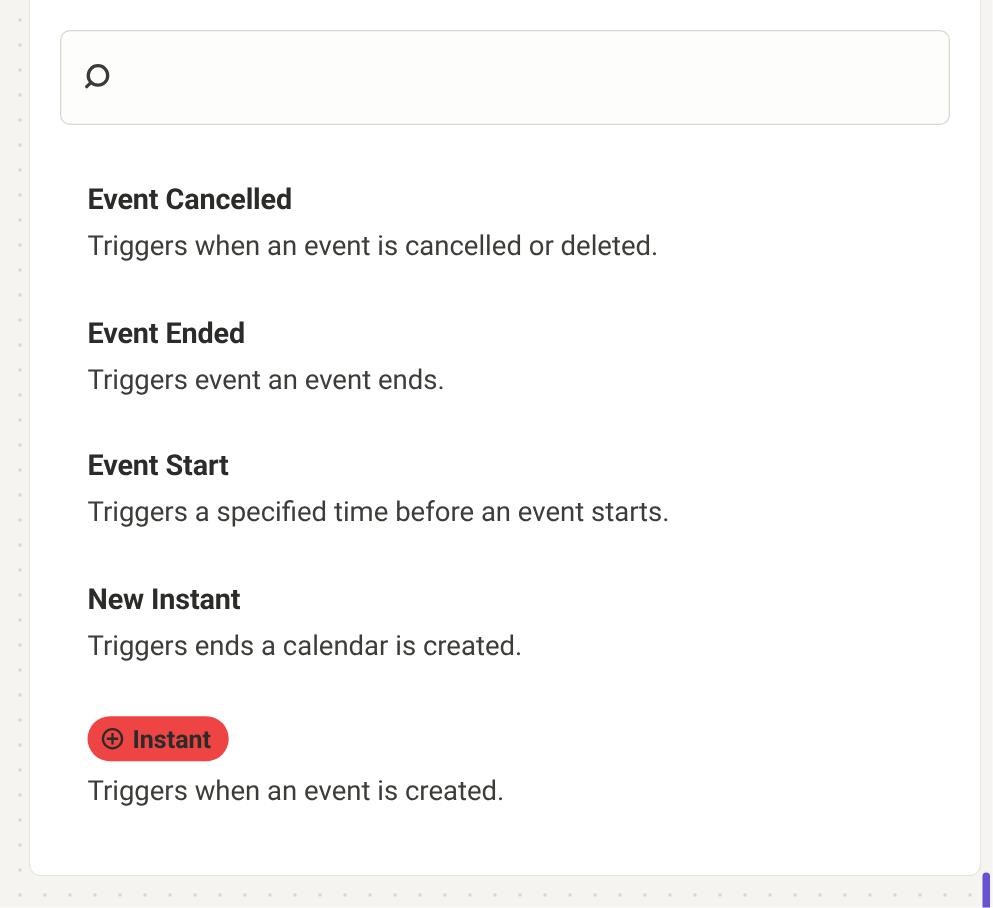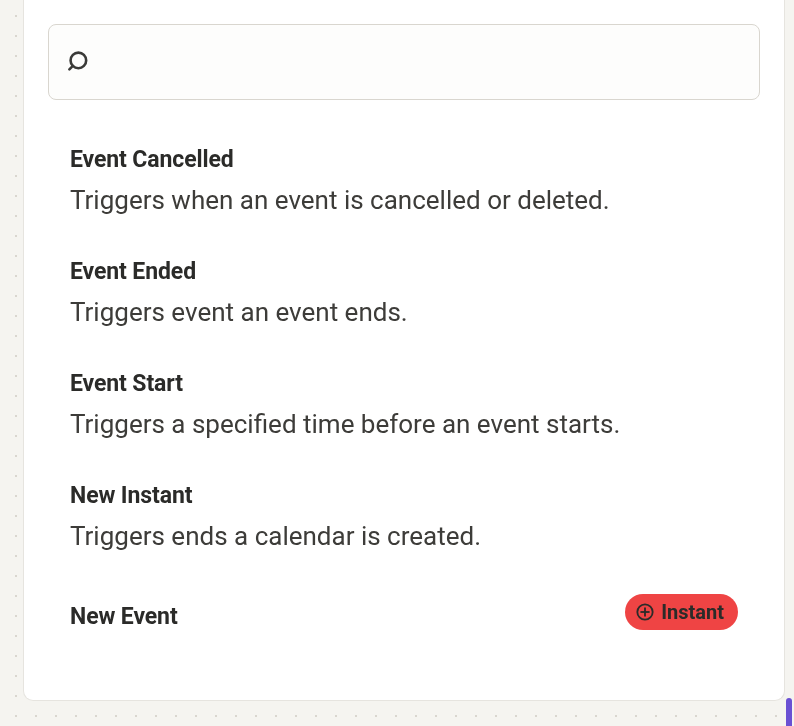--- a/index.html
+++ b/index.html
@@ -62,32 +62,32 @@
     flex-direction: column;
     gap: 40px;
     padding: 0 22px;
   }
   .item {
     cursor: pointer;
   }
   .item-header {
     display: flex;
     justify-content: space-between;
-    align-items: flex-end;
+    align-items: flex-start;
     gap: 12px;
   }
   .item-title {
     font-size: 23px;
     font-weight: 700;
     color: #2b2b29;
     letter-spacing: -0.1px;
   }
   .item-desc {
     margin-top: 10px;
-    font-size: 26px;
+    font-size: 22px;
     color: #3d3c39;
     line-height: 1.35;
   }
   .badge {
     display: inline-flex;
     align-items: center;
     gap: 6px;
     background: #ef4444;
     color: #2b2b29;
     font-weight: 700;
@@ -149,28 +149,28 @@
 
     <div class="item">
       <div class="item-header">
         <span class="item-title">New Instant</span>
       </div>
       <div class="item-desc">Triggers ends a calendar is created.</div>
     </div>
 
     <div class="item">
       <div class="item-header">
-        <span class="item-title">New Event</span>
         <span class="badge">
           <svg viewBox="0 0 24 24" fill="none" stroke="#2b2b29" stroke-width="2.2">
             <circle cx="12" cy="12" r="9.2"></circle>
             <line x1="12" y1="6.5" x2="12" y2="17.5"></line>
             <line x1="6.5" y1="12" x2="17.5" y2="12"></line>
           </svg>
           <span>Instant</span>
         </span>
       </div>
+      <div class="item-desc">Triggers when an event is created.</div>
     </div>
 
   </div>
 </div>
 
 <div class="accent-bar"></div>
 
 </body></html>

